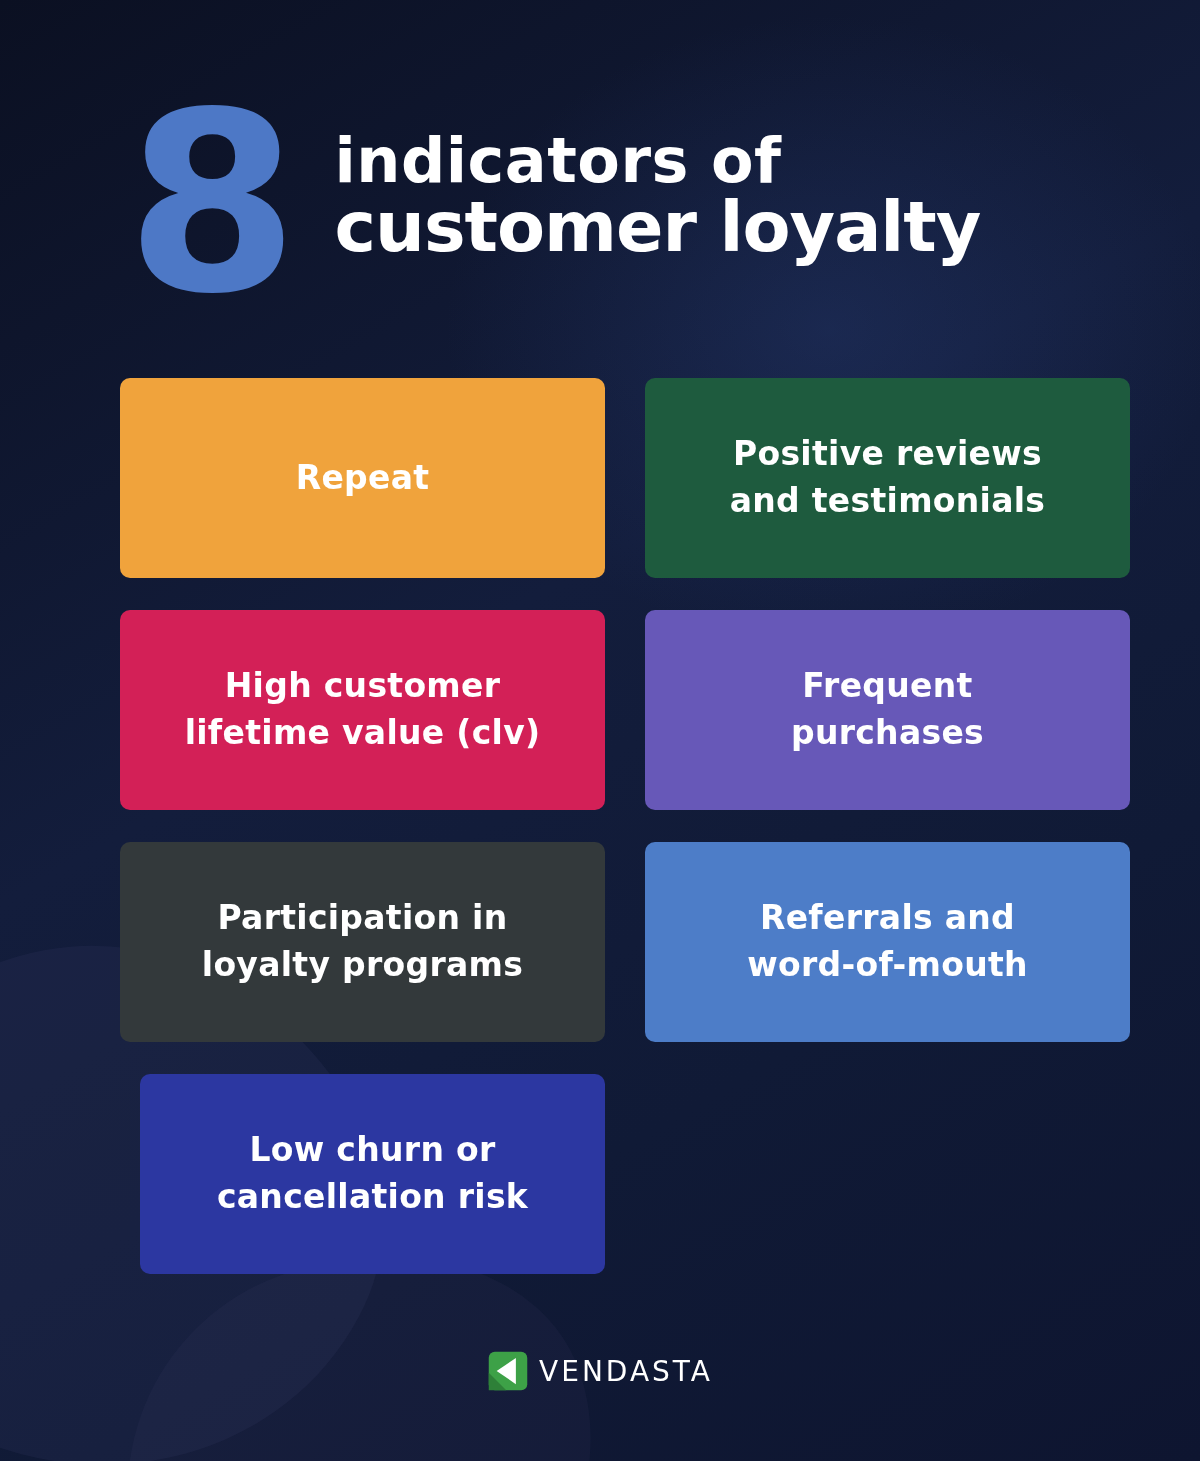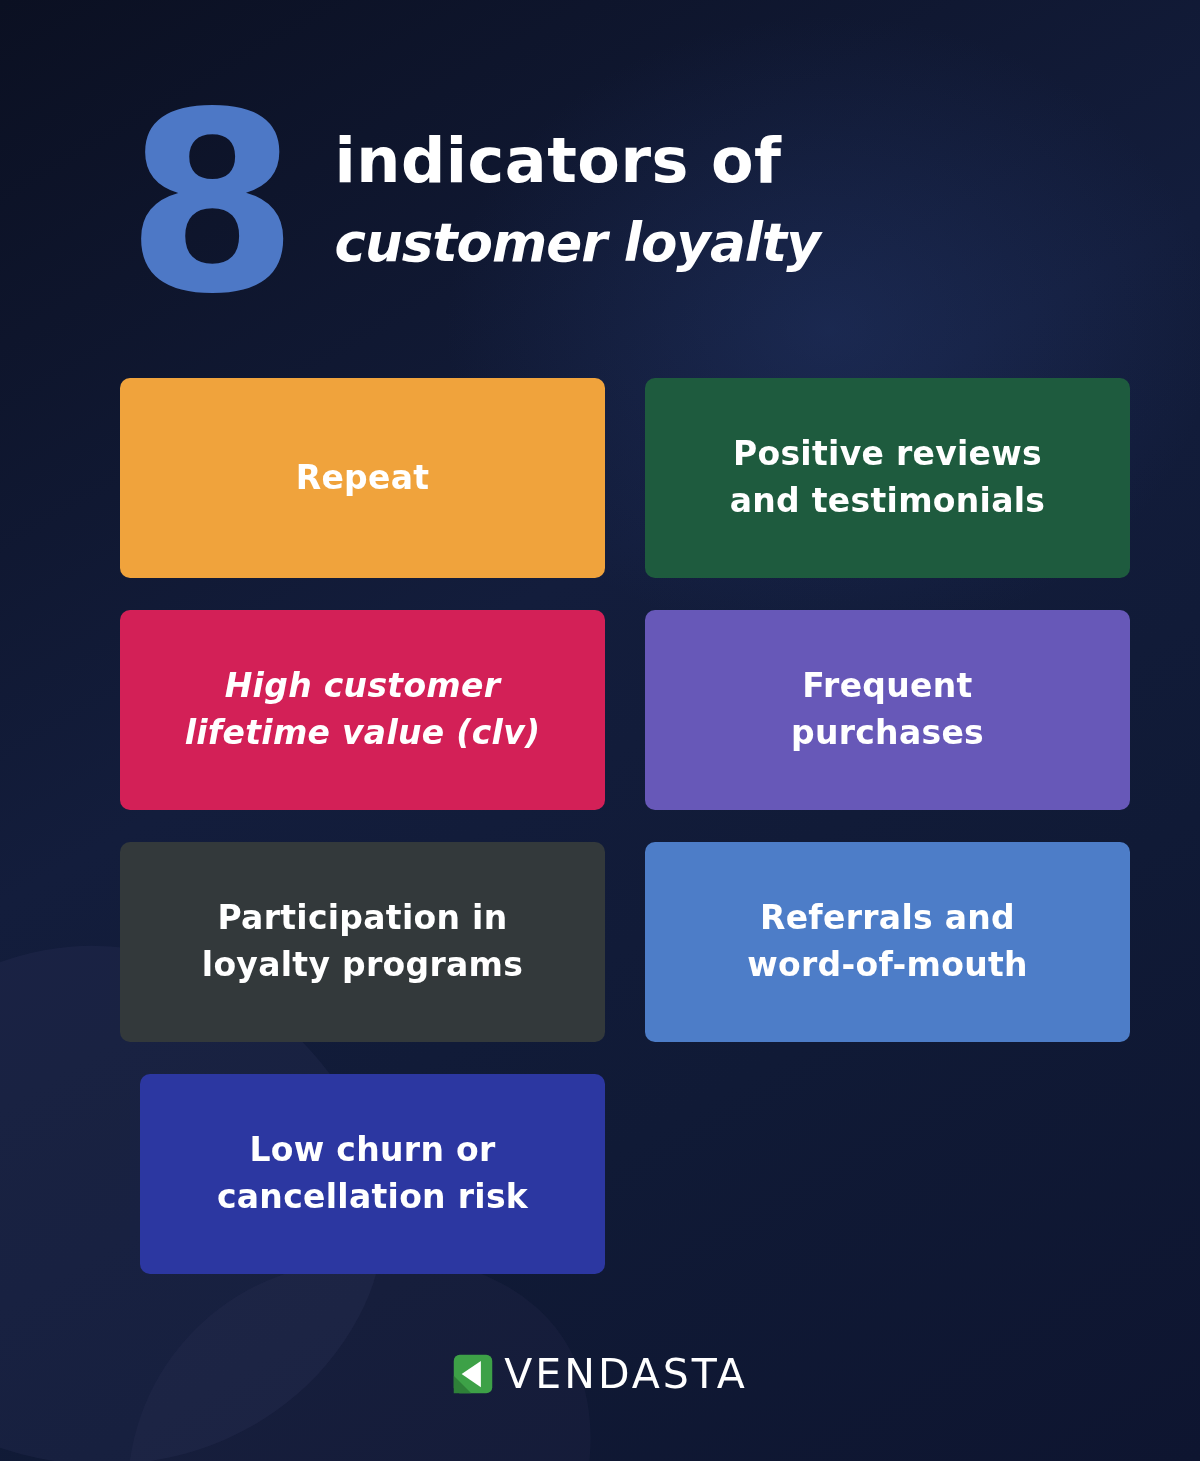--- a/index.html
+++ b/index.html
@@ -44,25 +44,24 @@
     letter-spacing: -8px;
   }
   .titles { margin-left: 44px; margin-top: 26px; color: #ffffff; }
   .title-line-1 {
     font-size: 62px;
     font-weight: 800;
     letter-spacing: 0.5px;
     line-height: 1.0;
   }
   .title-line-2 {
-    font-size: 53px;
+    font-size: 70px;
     font-weight: 800;
-    font-style: italic;
     letter-spacing: -1px;
-    margin-top: 24px;
+    margin-top: 0;
     line-height: 1.0;
   }
 
   
   .grid {
     position: absolute;
     top: 378px; left: 120px;
     width: 1010px;
     display: grid;
     grid-template-columns: 485px 485px;
@@ -93,21 +92,21 @@
     position: absolute;
     top: 1350px; left: 0;
     width: 1200px;
     display: flex;
     align-items: center;
     justify-content: center;
     gap: 10px;
   }
   .brand {
     color: #ffffff;
-    font-size: 41px;
+    font-size: 28px;
     font-weight: 500;
     letter-spacing: 3px;
   }
 </style>
 </head>
 <body>
 
 <div class="page">
 
   <div class="glow"></div>
@@ -126,21 +125,21 @@
 
     <div class="card" style="background-color: rgb(240, 163, 60);">
       <span class="line">Repeat</span>
     </div>
 
     <div class="card" style="background-color: rgb(30, 91, 62);">
       <span class="line">Positive reviews</span>
       <span class="line">and testimonials</span>
     </div>
 
-    <div class="card" style="background-color: rgb(211, 32, 87); font-style: italic;">
+    <div class="card" style="background-color: rgb(211, 32, 87);">
       <span class="line">High customer</span>
       <span class="line">lifetime value (clv)</span>
     </div>
 
 
     <div class="card" style="background-color: rgb(103, 88, 184);">
       <span class="line">Frequent</span>
       <span class="line">purchases</span>
     </div>
 

